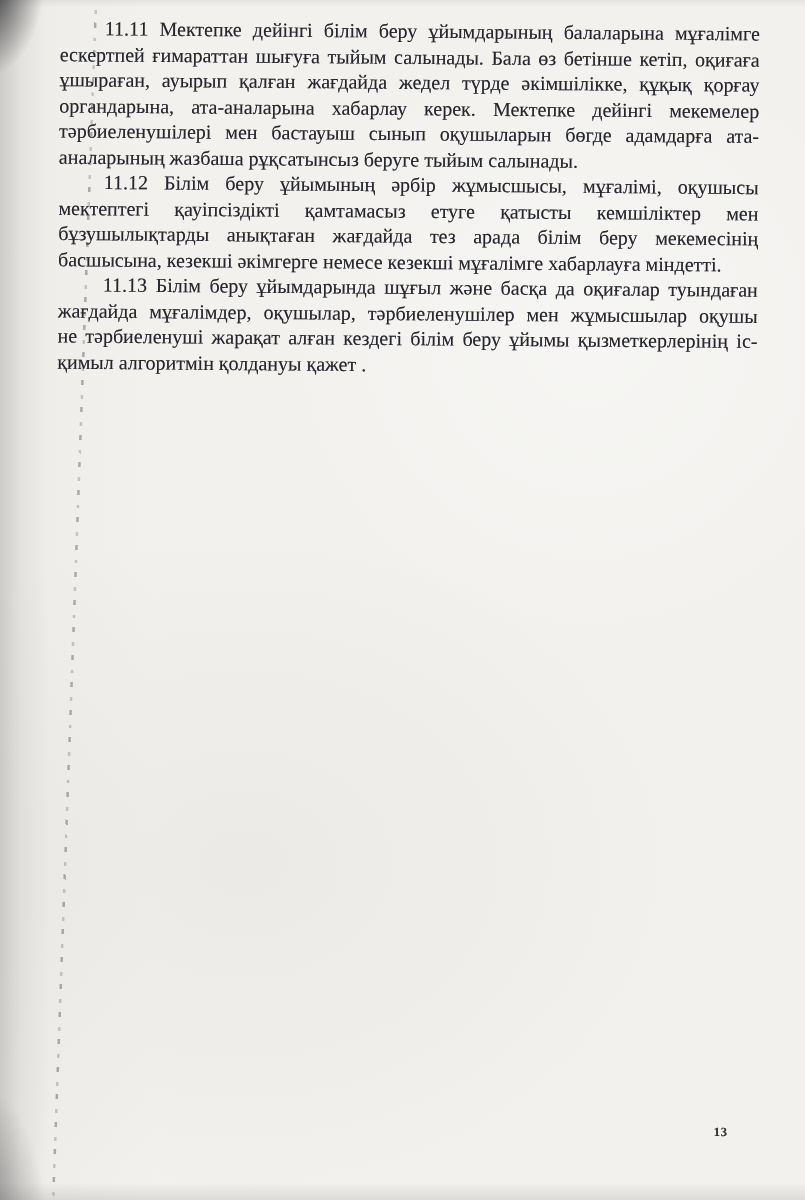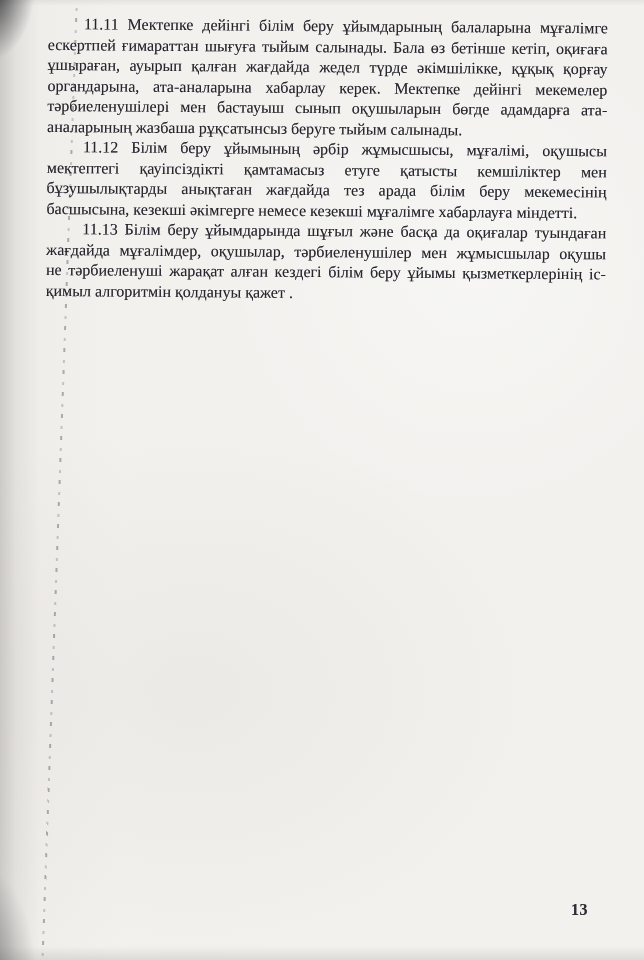--- a/index.html
+++ b/index.html
@@ -71,21 +71,21 @@
     overflow: hidden;
     white-space: normal;
   }
   .line.first { text-indent: 36px; }
   .line.last  { text-align-last: left; }
   .pagenum {
     position: absolute;
     left: 571px;
     top: 901px;
     font-family: "Liberation Serif", "DejaVu Serif", serif;
-    font-size: 16px;
+    font-size: 10px;
     font-weight: 700;
     letter-spacing: 0.5px;
     color: #2e2e36;
     text-shadow: 0 0 0.5px rgba(30,30,42,0.4);
   }
 </style>
 </head>
 <body>
 
 <div class="page">

